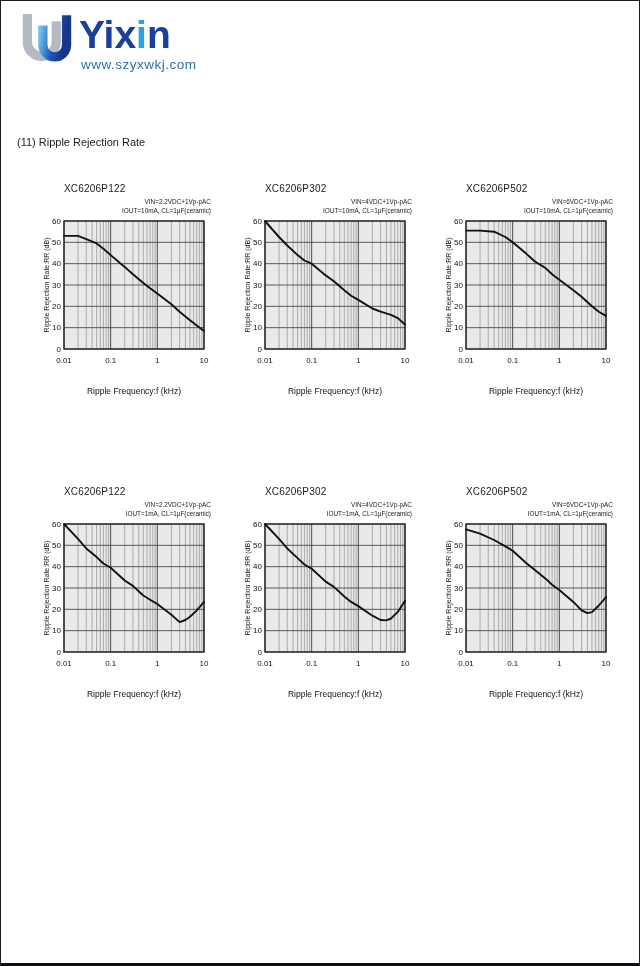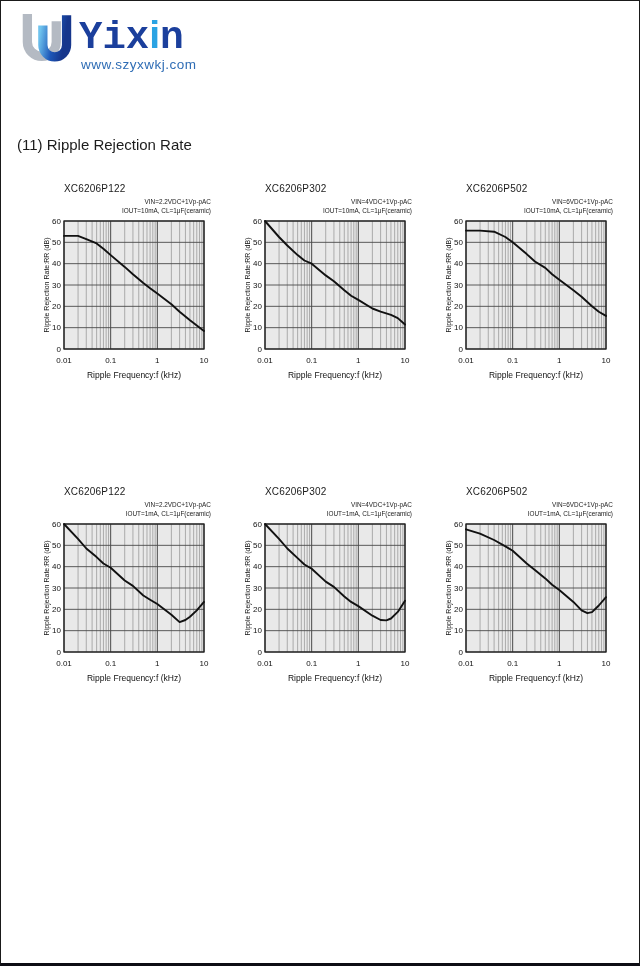--- a/index.html
+++ b/index.html
@@ -13,55 +13,55 @@
   
   .logo { position:absolute; left:14px; top:8px; width:260px; height:76px; }
   .logo-mark { position:absolute; left:2px; top:2px; }
   .brand { position:absolute; left:64px; top:6px; font-size:39px; font-weight:bold; letter-spacing:0px; line-height:1; }
   .brand .b-navy { color:#1b3f9c; }
   .brand .b-cyan { color:#2aa3e3; }
   .brand-url { position:absolute; left:66px; top:48px; font-size:13.5px; color:#2f6db5; letter-spacing:0.5px; }
   
   .heading { position:absolute; left:17px; top:90px; font-size:17.5px; font-weight:500; color:#111; letter-spacing:0.2px; white-space:nowrap; }
   .heading .sq { display:inline-block; font-size:15px; margin-right:1px; transform:translateY(-1px); color:#1a1a1a; }
-  .section-label { position:absolute; left:16px; top:135px; font-size:15px; color:#1c1c1c; }
+  .section-label { position:absolute; left:16px; top:135px; font-size:11px; color:#1c1c1c; }
   
   .row { position:absolute; left:40px; display:flex; gap:1px; }
   .row1 { top:182px; }
   .row2 { top:485px; }
   .chart { width:200px; position:relative; }
   .ctitle { margin-left:23px; height:14px; font-size:10px; font-weight:400; color:#1a1a1a; letter-spacing:0.2px; }
   .cond { width:200px; padding-right:30px; height:20px; text-align:right; font-size:6.4px; line-height:1.45; color:#222; }
   .plotwrap { position:relative; width:200px; height:152px; }
   .ylab {
     position:absolute; left:5px; top:68px;
     transform:translate(-50%,-50%) rotate(-90deg);
     font-size:7px; color:#111; white-space:nowrap;
   }
   svg.plot { display:block; }
-  .xlab { margin-left:23px; width:140px; text-align:center; font-size:8.5px; color:#111; margin-top:1px; }
+  .xlab { margin-left:23px; width:140px; text-align:center; font-size:8.5px; color:#111; margin-top:17px; }
 </style>
 </head>
 <body>
 
 <div class="page">
 
   <div class="logo">
     <svg class="logo-mark" width="62" height="66" viewBox="0 0 60 64">
       <defs>
         <linearGradient id="ugrad" x1="0" y1="0" x2="1" y2="0.3">
           <stop offset="0" stop-color="#6fc3ee"></stop>
           <stop offset="0.55" stop-color="#1d57b8"></stop>
           <stop offset="1" stop-color="#16368c"></stop>
         </linearGradient>
       </defs>
       <path d="M10,3 v27 a14,14 0 0 0 28,0 v-20" fill="none" stroke="#b4bac3" stroke-width="9"></path>
       <path d="M25,14 v19 a11.5,11.5 0 0 0 23,0 v-29" fill="none" stroke="url(#ugrad)" stroke-width="9"></path>
     </svg>
-    <div class="brand"><span class="b-navy" style="color: rgb(27, 63, 156); font-family: Liberation Mono, monospace;">Yix</span><span class="b-cyan" style="color: rgb(42, 163, 227);">i</span><span class="b-navy" style="color: rgb(27, 63, 156);">n</span></div>
+    <div class="brand"><span class="b-navy" style="color: rgb(27, 63, 156);">Yix</span><span class="b-cyan" style="color: rgb(42, 163, 227);">i</span><span class="b-navy" style="color: rgb(27, 63, 156);">n</span></div>
     <div class="brand-url">www.szyxwkj.com</div>
   </div>
 
   <div class="section-label">(11) Ripple Rejection Rate</div>
 
   <div class="row row1">
     <div class="chart">
       <div class="ctitle">XC6206P122</div>
       <div class="cond">
         <div>VIN=2.2VDC+1Vp-pAC</div>

